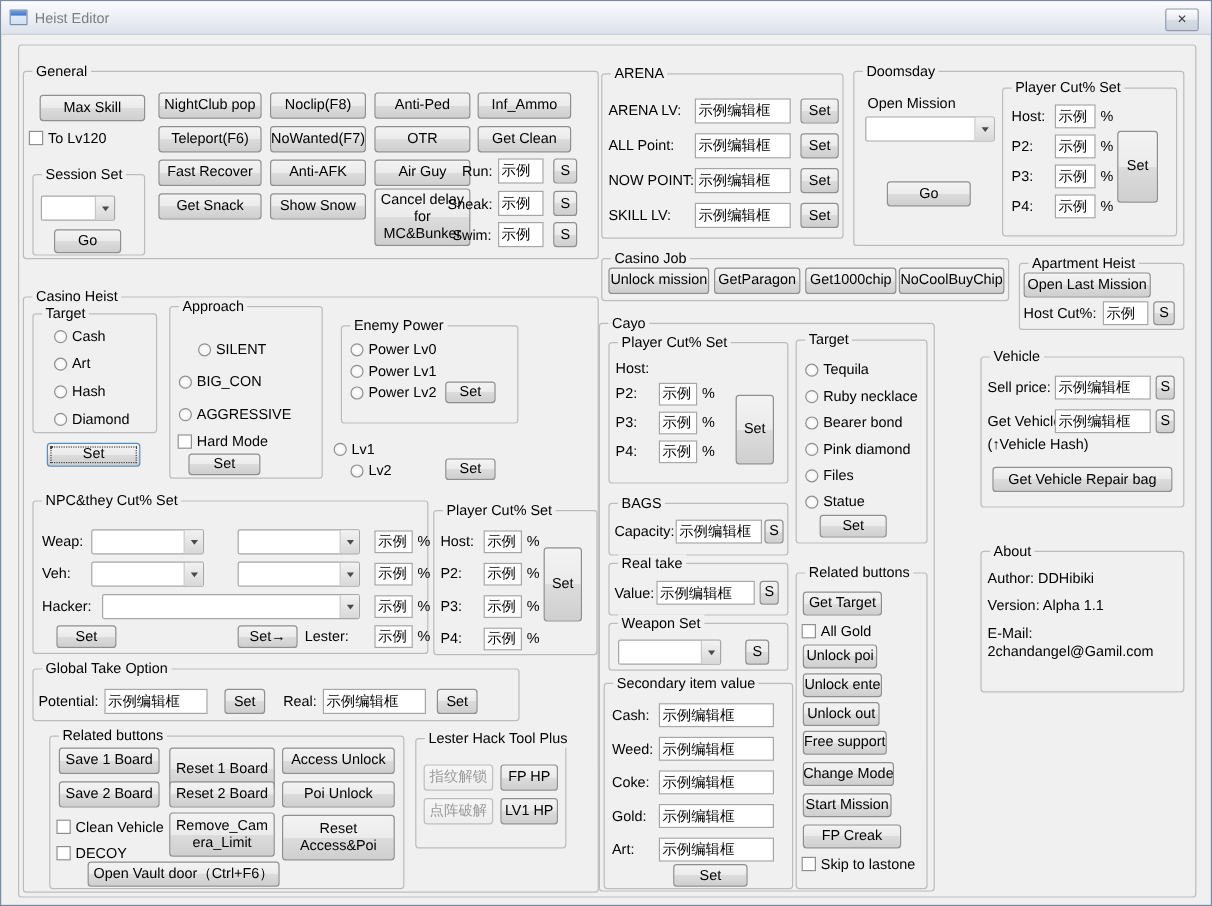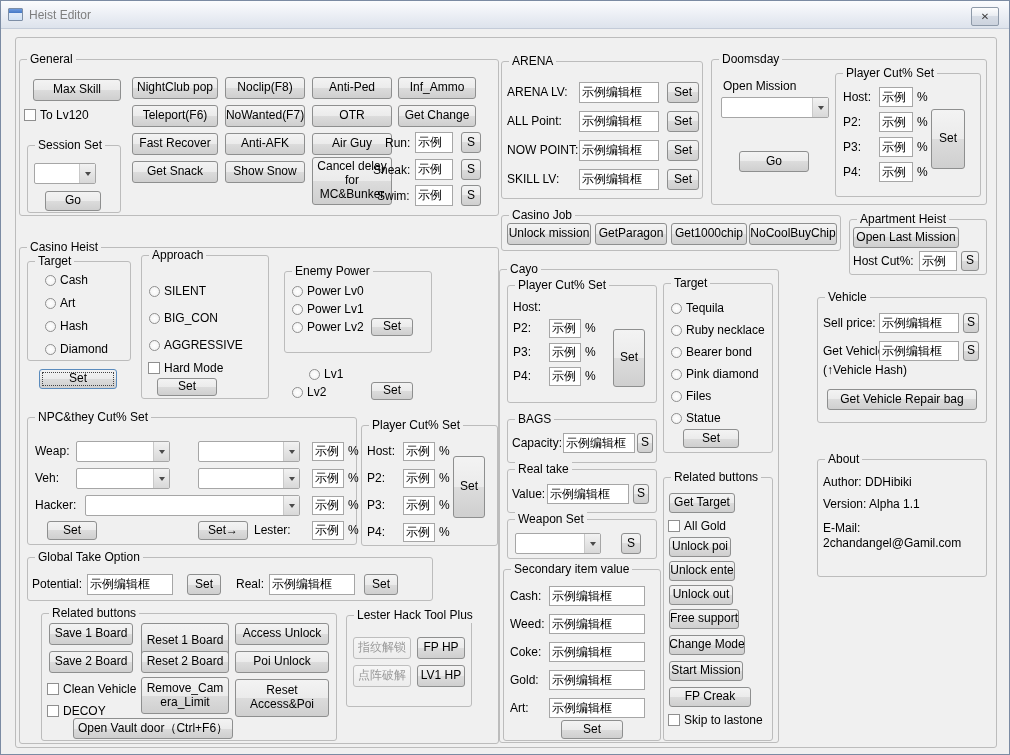--- a/index.html
+++ b/index.html
@@ -51,21 +51,21 @@
       <span class="ci"></span>
       <span>To Lv120</span>
     </div>
   <div class="btn" style="left:131px;top:76px;width:86px;height:22px">NightClub pop</div>
   <div class="btn" style="left:224px;top:76px;width:80px;height:22px">Noclip(F8)</div>
   <div class="btn" style="left:311px;top:76px;width:80px;height:22px">Anti-Ped</div>
   <div class="btn" style="left:397px;top:76px;width:78px;height:22px">Inf_Ammo</div>
   <div class="btn" style="left:131px;top:104px;width:86px;height:22px">Teleport(F6)</div>
   <div class="btn" style="left:224px;top:104px;width:80px;height:22px">NoWanted(F7)</div>
   <div class="btn" style="left:311px;top:104px;width:80px;height:22px">OTR</div>
-  <div class="btn" style="left:397px;top:104px;width:78px;height:22px">Get Change</div>
+  <div class="btn" style="left:397px;top:104px;width:78px;height:22px">Get Clean</div>
   <div class="btn" style="left:131px;top:132px;width:86px;height:22px">Fast Recover</div>
   <div class="btn" style="left:224px;top:132px;width:80px;height:22px">Anti-AFK</div>
   <div class="btn" style="left:311px;top:132px;width:80px;height:22px">Air Guy</div>
   <div class="btn" style="left:131px;top:160px;width:86px;height:22px">Get Snack</div>
   <div class="btn" style="left:224px;top:160px;width:80px;height:22px">Show Snow</div>
   <div class="btn wrap" style="left:311px;top:156px;width:80px;height:48px">Cancel delay for MC&amp;Bunker</div>
   <div class="lbl" style="left:384px;top:135px">Run:</div>
   <div class="edit" style="left:414px;top:131px;width:38px;height:21px">示例</div>
   <div class="btn" style="left:460px;top:131px;width:20px;height:21px">S</div>
   <div class="lbl" style="left:372px;top:162px">Sneak:</div>
@@ -161,21 +161,21 @@
     </div>
   <div class="radio" style="left:44px;top:341px">
       <span class="ri"></span>
       <span>Diamond</span>
     </div>
   <div class="btn dotted" style="left:38px;top:368px;width:78px;height:20px">Set</div>
 
   <div class="gb" style="left:140px;top:254px;width:128px;height:144px">
     <div class="lg">Approach</div>
   </div>
-  <div class="radio" style="left:148px;top:283px">
+  <div class="radio" style="left:164px;top:283px">
       <span class="ri"></span>
       <span>SILENT</span>
     </div>
   <div class="radio" style="left:148px;top:310px">
       <span class="ri"></span>
       <span>BIG_CON</span>
     </div>
   <div class="radio" style="left:148px;top:337px">
       <span class="ri"></span>
       <span>AGGRESSIVE</span>
@@ -196,21 +196,21 @@
   <div class="radio" style="left:291px;top:301px">
       <span class="ri"></span>
       <span>Power Lv1</span>
     </div>
   <div class="radio" style="left:291px;top:319px">
       <span class="ri"></span>
       <span>Power Lv2</span>
     </div>
   <div class="btn" style="left:370px;top:317px;width:42px;height:18px">Set</div>
 
-  <div class="radio" style="left:308px;top:366px">
+  <div class="radio" style="left:277px;top:366px">
       <span class="ri"></span>
       <span>Lv1</span>
     </div>
   <div class="radio" style="left:291px;top:384px">
       <span class="ri"></span>
       <span>Lv2</span>
     </div>
   <div class="btn" style="left:370px;top:381px;width:42px;height:18px">Set</div>
 
   <div class="gb" style="left:26px;top:416px;width:330px;height:128px">

